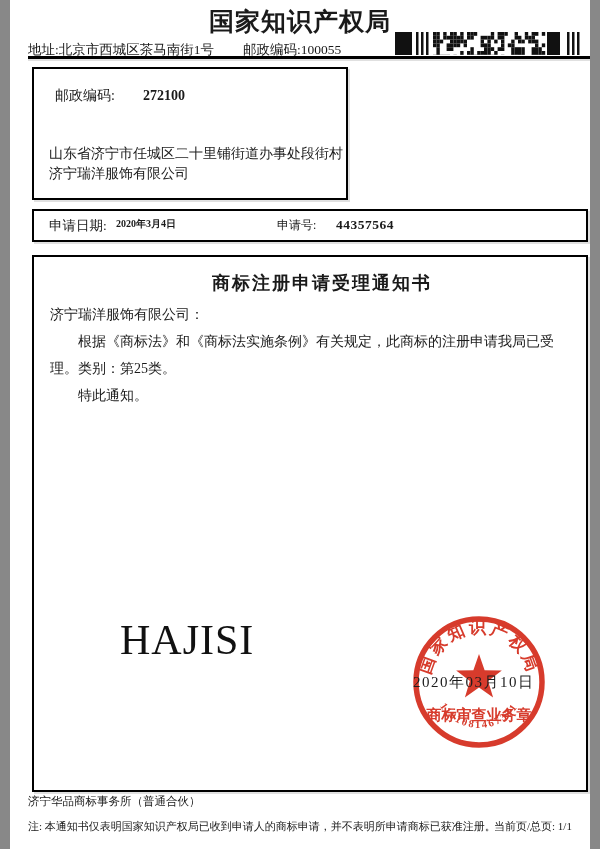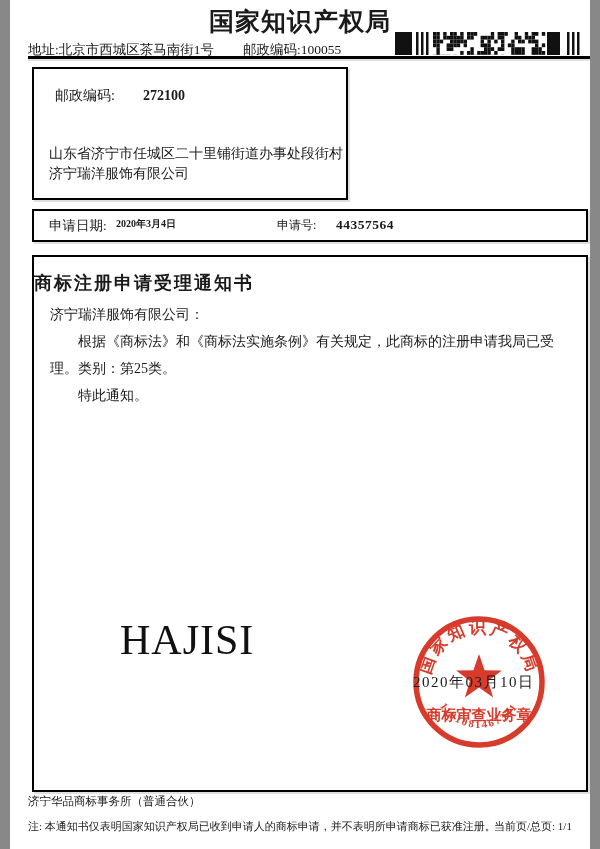--- a/index.html
+++ b/index.html
@@ -15,22 +15,22 @@
   .pcode{top:41px;left:233px;font-size:13.5px;}
   .hrule{top:56px;left:18px;width:564px;height:2.5px;background:#000;box-shadow:0 2px 0 rgba(0,0,0,.12);}
   .box{position:absolute;border:2px solid #000;box-sizing:border-box;background:#fff;
     box-shadow:2px 2px 0 rgba(0,0,0,.12);}
   .recipient-box{left:22px;top:67px;width:316px;height:133px;}
   .docnum-box{left:348px;top:67px;width:230px;height:133px;}
   .app-box{left:22px;top:209px;width:556px;height:33px;}
   .main-box{left:22px;top:255px;width:556px;height:537px;}
   .fs14{font-size:14px;}
   .bold{font-weight:bold;}
-  .notice-title{position:absolute;top:14px;left:0;width:100%;text-align:left;
-    font-size:18px;font-weight:bold;letter-spacing:2px;}
+  .notice-title{position:absolute;top:14px;left:0;width:100%;text-align:center;
+    font-size:18px;font-weight:bold;letter-spacing:2px;padding-left:12px;}
   .body-par{text-indent:2em;line-height:27px;}
   .trademark{font-size:42px;letter-spacing:1px;color:#111;}
   .agency{top:794px;left:18px;font-size:11.5px;}
   .note{top:819px;left:18px;font-size:11px;}
   .pagenum{top:819px;left:484px;font-size:11px;}
   svg text{font-family:"Liberation Serif","DejaVu Serif",serif;}
 </style>
 </head>
 <body>
 

